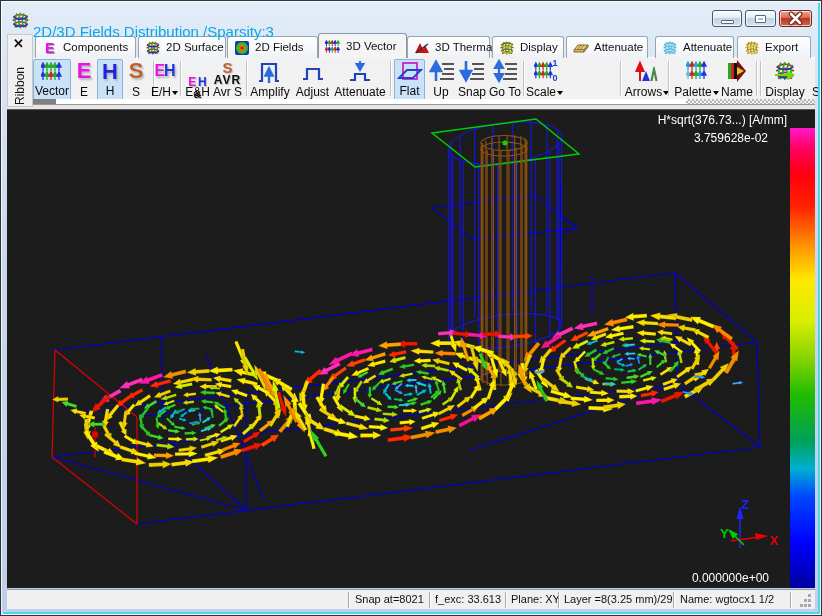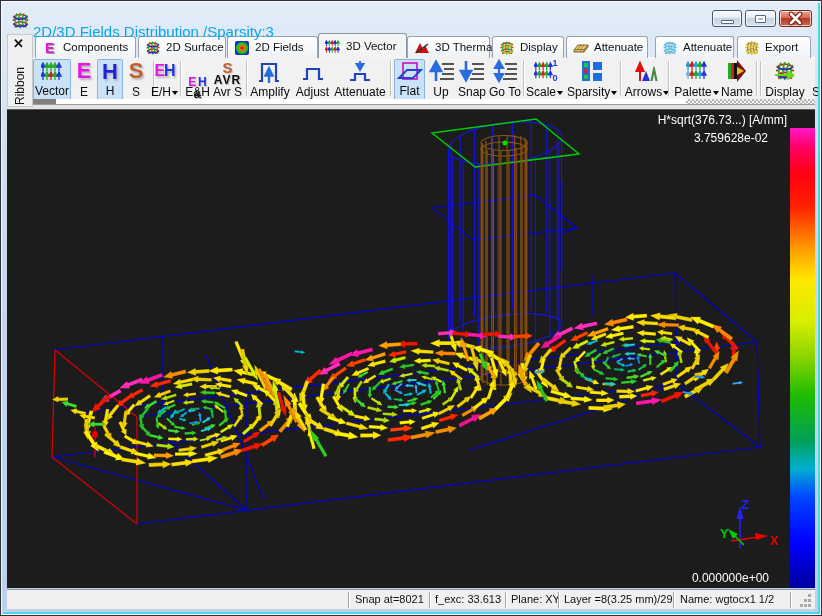--- a/index.html
+++ b/index.html
@@ -274,31 +274,20 @@
             <path d="M6 9 L6 4 M4 5 L6 1 L8 5 Z" stroke="#22aa22" fill="#22aa22" stroke-width="1.3"></path>
             <path d="M10 9 L10 4 M8 5 L10 1 L12 5 Z" stroke="#cc2222" fill="#cc2222" stroke-width="1.3"></path>
             <path d="M14 9 L14 4 M12 5 L14 1 L16 5 Z" stroke="#22aa22" fill="#22aa22" stroke-width="1.3"></path>
             <path d="M18 9 L18 4 M16 5 L18 1 L20 5 Z" stroke="#2233dd" fill="#2233dd" stroke-width="1.3"></path>
             <path d="M2 18 L2 13 M0 14 L2 10 L4 14 Z" stroke="#2233dd" fill="#2233dd" stroke-width="1.3"></path>
             <path d="M6 18 L6 13 M4 14 L6 10 L8 14 Z" stroke="#22aa22" fill="#22aa22" stroke-width="1.3"></path>
             <path d="M10 18 L10 13 M8 14 L10 10 L12 14 Z" stroke="#cc2222" fill="#cc2222" stroke-width="1.3"></path>
             <path d="M14 18 L14 13 M12 14 L14 10 L16 14 Z" stroke="#22aa22" fill="#22aa22" stroke-width="1.3"></path>
             <path d="M18 18 L18 13 M16 14 L18 10 L20 14 Z" stroke="#2233dd" fill="#2233dd" stroke-width="1.3"></path>
           </svg><span style="position:absolute;right:-4px;top:-3px;color:#2233dd;font-size:9px;font-weight:bold">1</span><span style="position:absolute;right:-4px;bottom:1px;color:#2233dd;font-size:9px;font-weight:bold">0</span></div><div class="lbl">Scale<span class="dd"></span></div></div>
-      <div class="rbtn" style="left:560px;width:50px">
-        <div style="margin-top:1px"><svg width="22" height="22" viewBox="0 0 22 22">
-            <rect x="1" y="1" width="8" height="20" fill="#1b6ee8"></rect>
-            <rect x="3" y="3" width="4" height="4" fill="#22cc22"></rect>
-            <rect x="3" y="9" width="4" height="4" fill="#dd2222"></rect>
-            <rect x="3" y="15" width="4" height="4" fill="#22cc22"></rect>
-            <rect x="12" y="2" width="9" height="8" fill="#1b6ee8"></rect>
-            <rect x="12" y="13" width="9" height="8" fill="#1b6ee8"></rect>
-          </svg></div>
-        <div class="lbl">Sparsity<span class="dd"></span></div>
-      </div>
       <div class="grp" style="left:613px"></div>
       <div class="rbtn" style="left:617px;width:46px"><svg width="24" height="24" viewBox="0 0 24 24">
           <path d="M5 22 L5 10 M1.5 12 L5 4 L8.5 12 Z" stroke="#dd1111" fill="#dd1111" stroke-width="2"></path>
           <path d="M11 22 L11 12 L7 22 Z M11 12 L15 22 L11 22 Z" fill="#2233dd"></path>
           <path d="M16 22 L19 8 L22 22 M17 22 L19 12 L21 22" stroke="#448844" fill="none" stroke-width="1.2"></path>
         </svg><div class="lbl">Arrows<span class="dd"></span></div></div>
       <div class="grp" style="left:661px"></div>
       <div class="rbtn" style="left:667px;width:45px">
         <div style="margin-top:2px"><svg width="22" height="20" viewBox="0 0 22 20">
             <path d="M2 9 L2 4 M0 5 L2 1 L4 5 Z" stroke="#2299dd" fill="#2299dd" stroke-width="1.3"></path>

